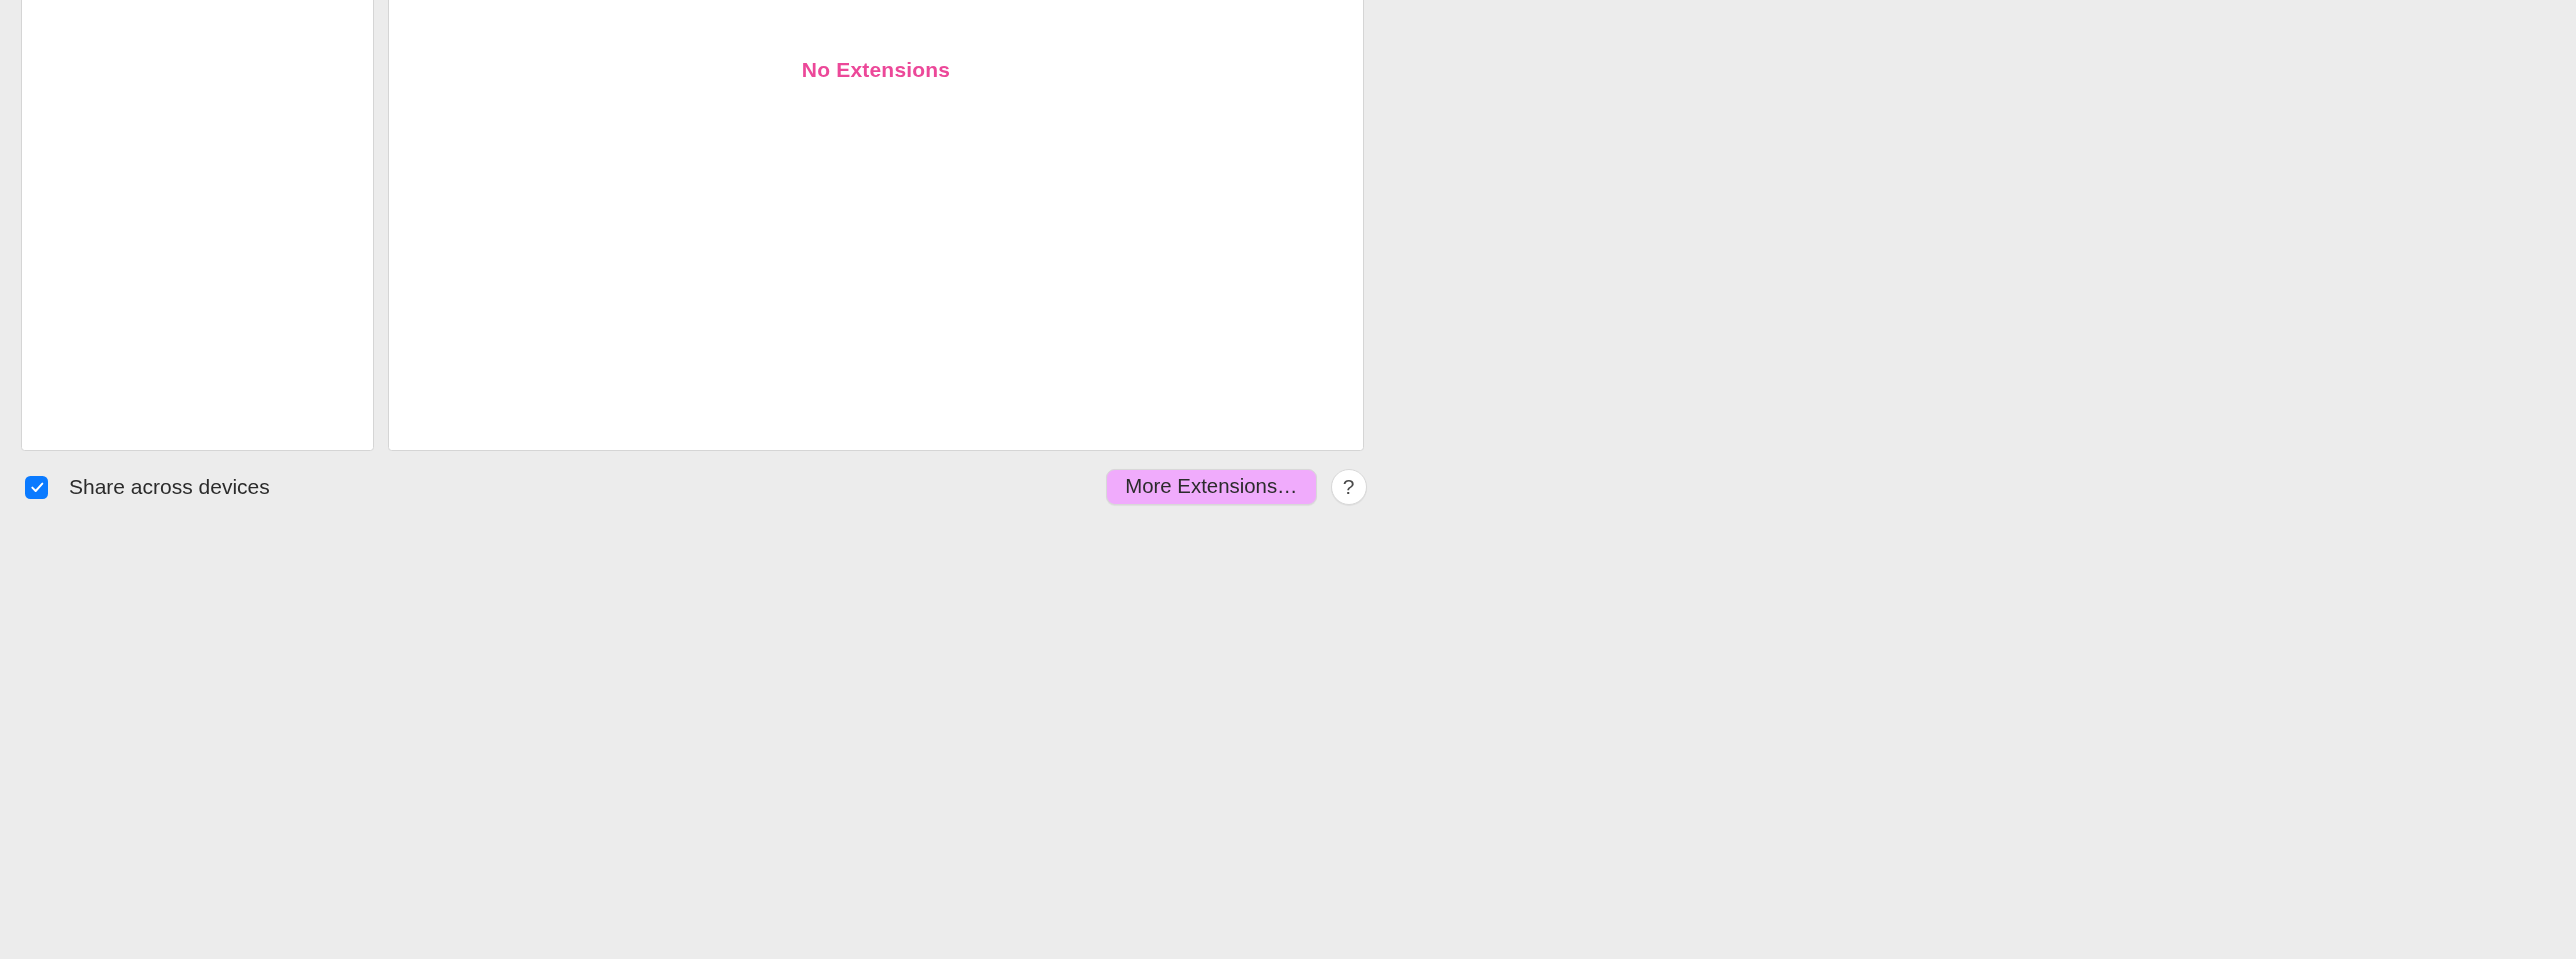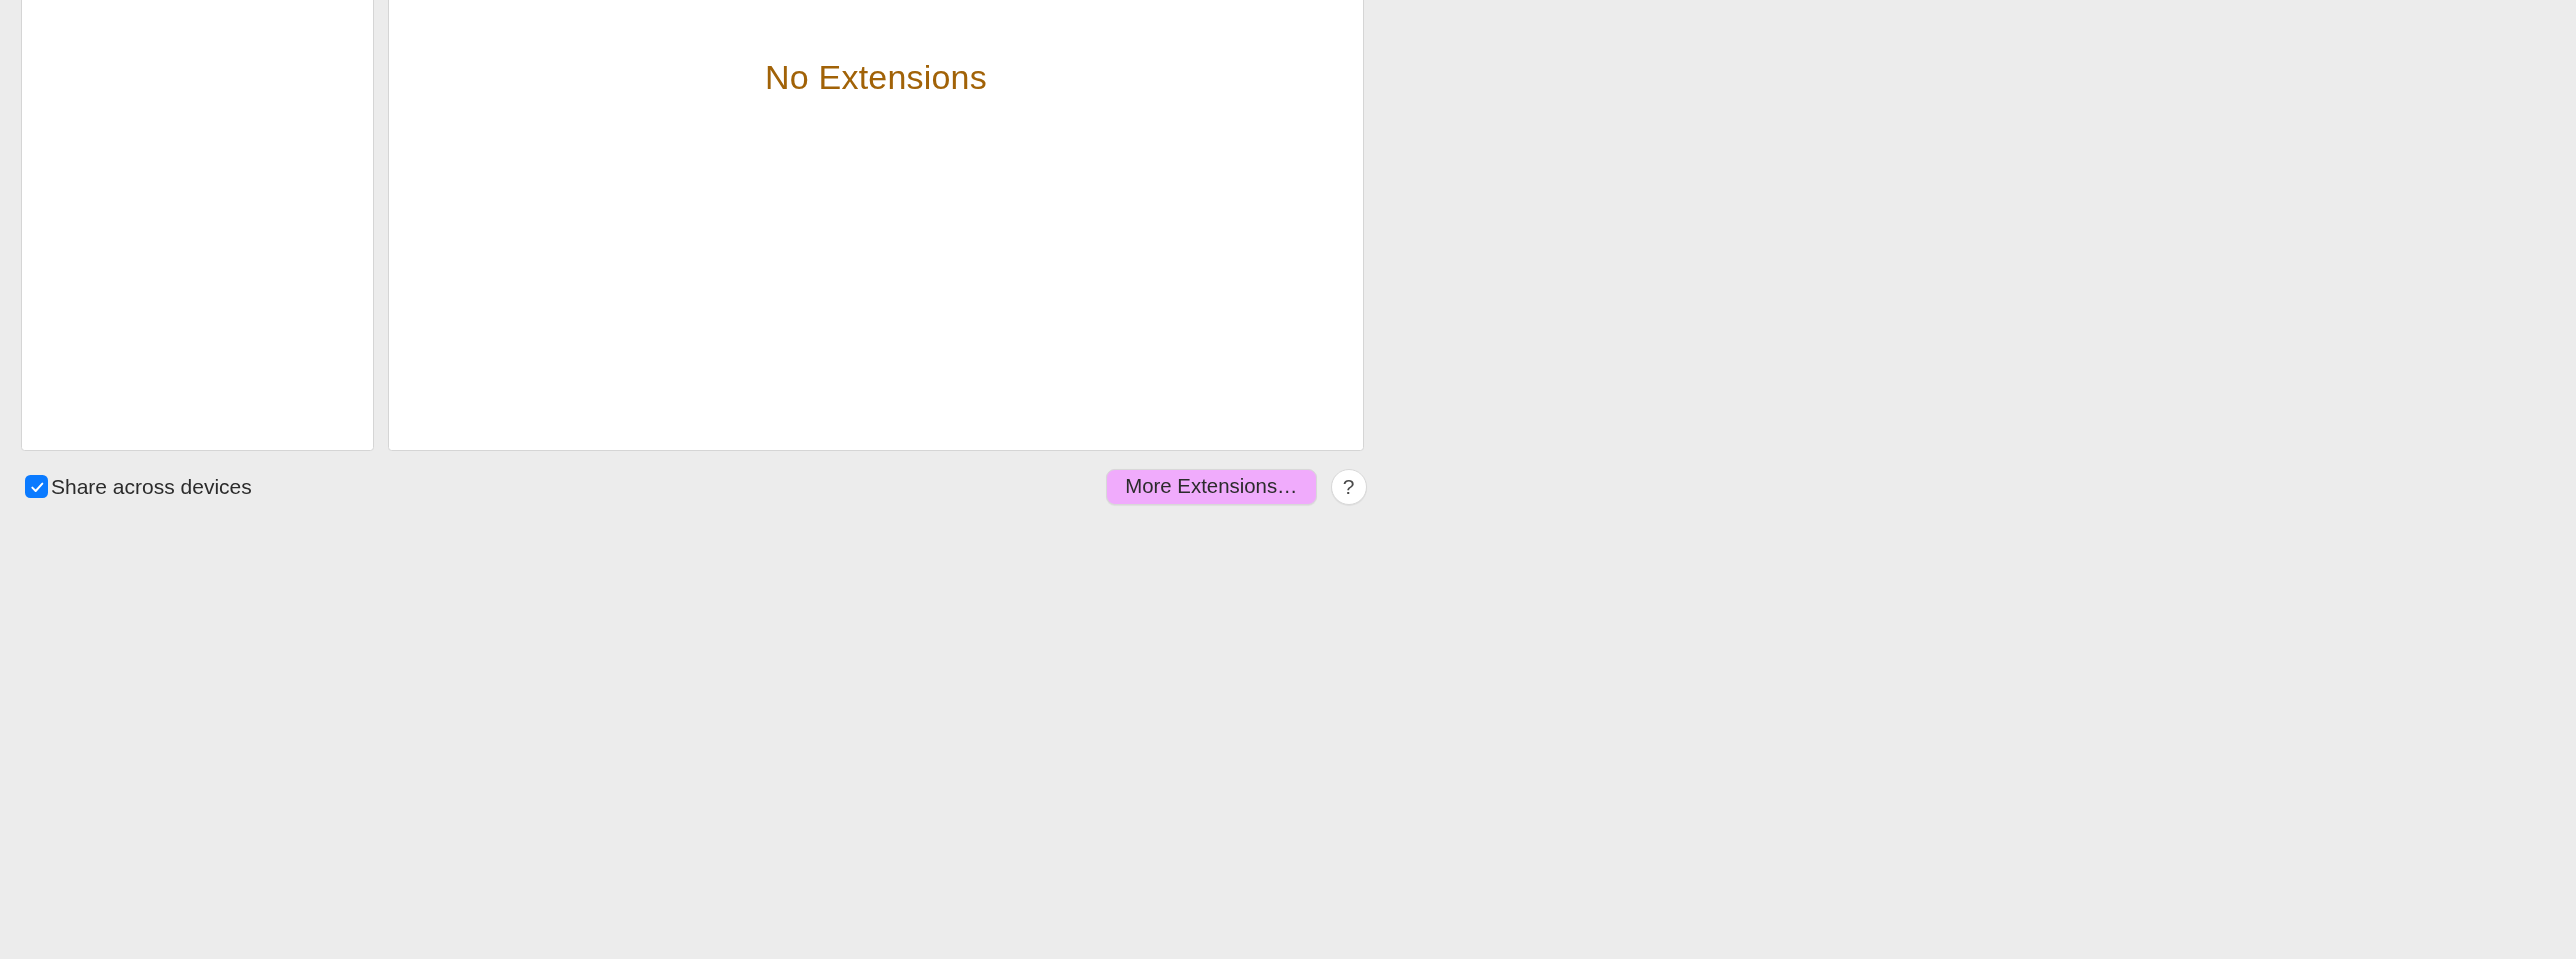--- a/index.html
+++ b/index.html
@@ -36,24 +36,24 @@
       height: 487px;
       border-top-left-radius: 0;
       border-top-right-radius: 0;
     }
 
     .empty-heading {
       position: absolute;
       top: 95px; 
       left: 50%;
       transform: translateX(-50%);
-      font-size: 34px;
-      font-weight: 400;
+      font-size: 21px;
+      font-weight: 700;
       letter-spacing: 0.2px;
-      color: #a16207;
+      color: #ec4899;
       white-space: nowrap;
     }
     
     .right-panel .empty-heading {
       top: 93px; 
     }
 
     
     .bottom-bar {
       position: absolute;
@@ -61,21 +61,22 @@
       right: 0;
       bottom: 0;
       height: 55px;
       display: flex;
       align-items: center;
       padding: 0 19.5px 7px 25px;
     }
 
     .checkbox-wrap {
       display: flex;
-      gap: 3px;
+      align-items: center;
+      gap: 21px;
     }
 
     .checkbox {
       width: 23px;
       height: 23px;
       border-radius: 5.3px;
       background: #0a7aff;
       display: flex;
       align-items: center;
       justify-content: center;

